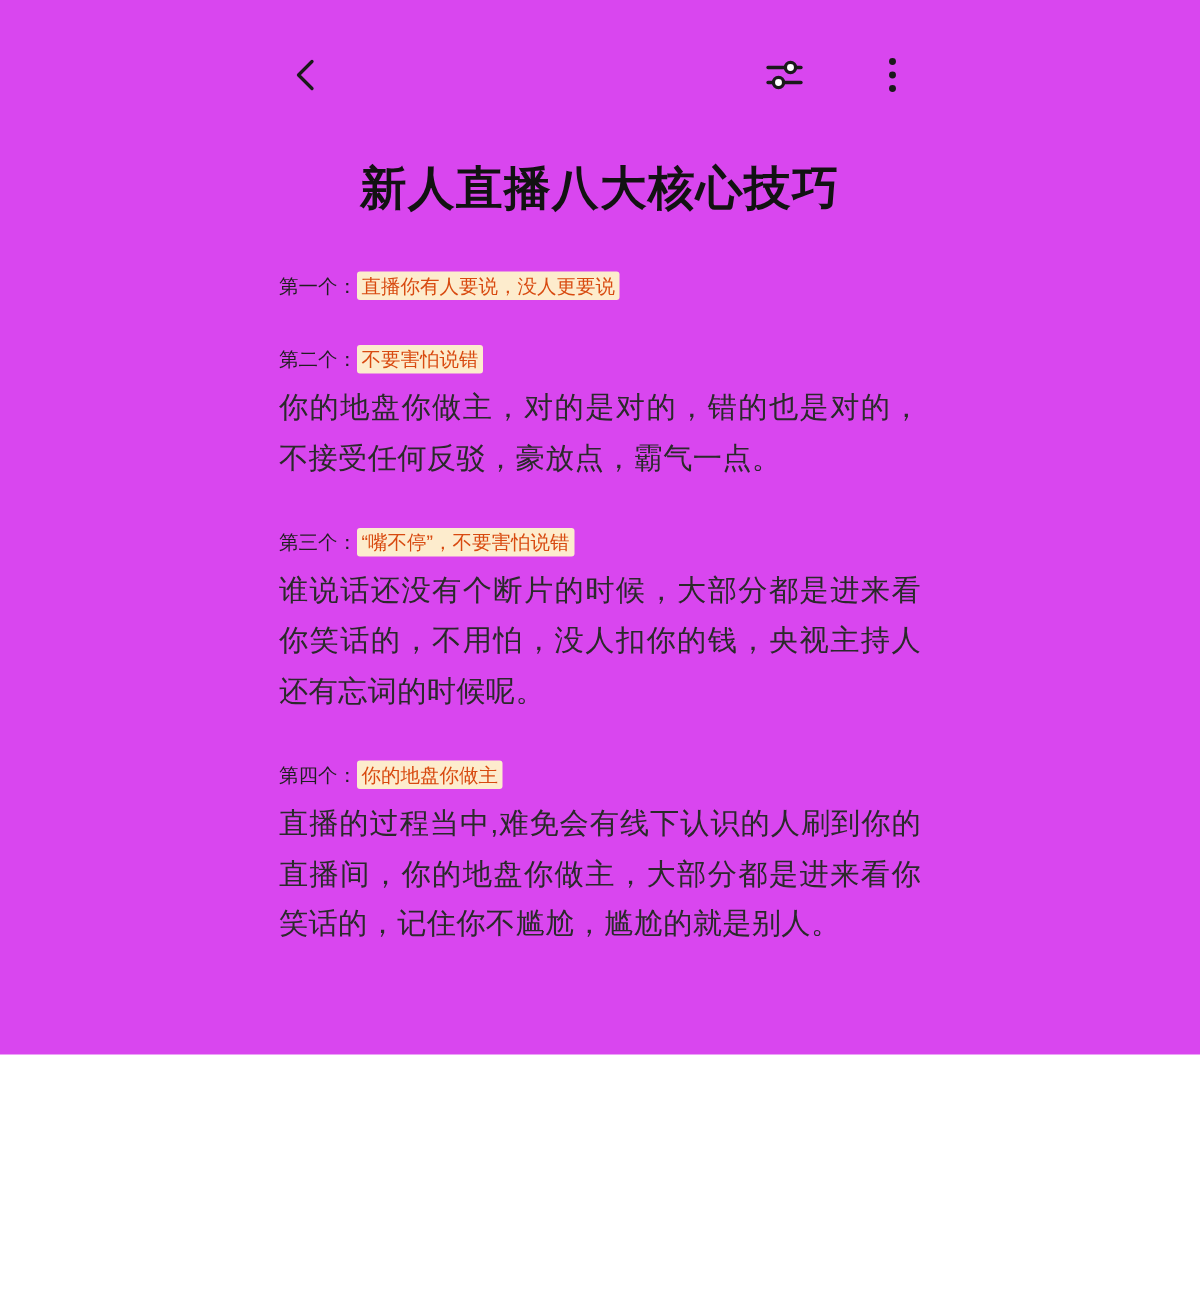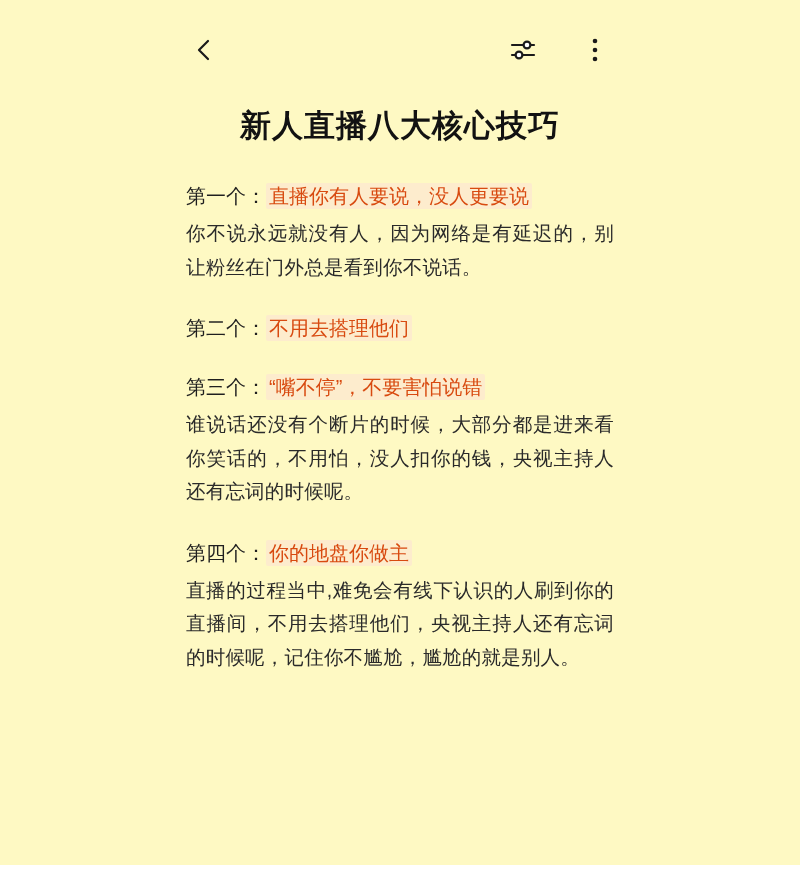--- a/index.html
+++ b/index.html
@@ -10,22 +10,22 @@
     width: 800px;
     height: 869px;
     background: #ffffff;
     font-family: "Liberation Sans", "DejaVu Sans", sans-serif;
     color: #1a1a1a;
     overflow: hidden;
   }
   .page {
     position: relative;
     width: 800px;
-    height: 865px;
-    background: #fef9c3;
+    height: 703px;
+    background: #d946ef;
   }
   
   .topbar {
     position: absolute;
     top: 0;
     left: 160px;
     width: 480px;
     height: 100px;
     display: flex;
     align-items: center;
@@ -63,21 +63,21 @@
     letter-spacing: 1px;
     text-align: center;
     color: #121212;
     margin: 10px 0 36px 0;
     line-height: 1.3;
   }
   .section {
     margin-bottom: 30px;
   }
   .sec-head {
-    font-size: 20px;
+    font-size: 13px;
     line-height: 1.45;
     color: #1f1f1f;
     margin-bottom: 6px;
     white-space: nowrap;
   }
   .sec-index {
     color: #1f1f1f;
   }
   .sec-key {
     color: #d84a10;
@@ -130,37 +130,37 @@
     </div>
   </div>
 
   <div class="content">
     <div class="doc-title">新人直播八大核心技巧</div>
 
     <div class="section">
       <div class="sec-head">
         <span class="sec-index">第一个：</span><span class="sec-key">直播你有人要说，没人更要说</span>
       </div>
-      <div class="sec-body">你不说永远就没有人，因为网络是有延迟的，别让粉丝在门外总是看到你不说话。</div>
     </div>
 
     <div class="section">
       <div class="sec-head">
-        <span class="sec-index">第二个：</span><span class="sec-key">不用去搭理他们</span>
+        <span class="sec-index">第二个：</span><span class="sec-key">不要害怕说错</span>
       </div>
+      <div class="sec-body">你的地盘你做主，对的是对的，错的也是对的，不接受任何反驳，豪放点，霸气一点。</div>
     </div>
 
     <div class="section">
       <div class="sec-head">
         <span class="sec-index">第三个：</span><span class="sec-key">“嘴不停”，不要害怕说错</span>
       </div>
       <div class="sec-body">谁说话还没有个断片的时候，大部分都是进来看你笑话的，不用怕，没人扣你的钱，央视主持人还有忘词的时候呢。</div>
     </div>
 
     <div class="section">
       <div class="sec-head">
         <span class="sec-index">第四个：</span><span class="sec-key">你的地盘你做主</span>
       </div>
-      <div class="sec-body">直播的过程当中,难免会有线下认识的人刷到你的直播间，不用去搭理他们，央视主持人还有忘词的时候呢，记住你不尴尬，尴尬的就是别人。</div>
+      <div class="sec-body">直播的过程当中,难免会有线下认识的人刷到你的直播间，你的地盘你做主，大部分都是进来看你笑话的，记住你不尴尬，尴尬的就是别人。</div>
     </div>
   </div>
 
 </div>
 
 </body></html>

